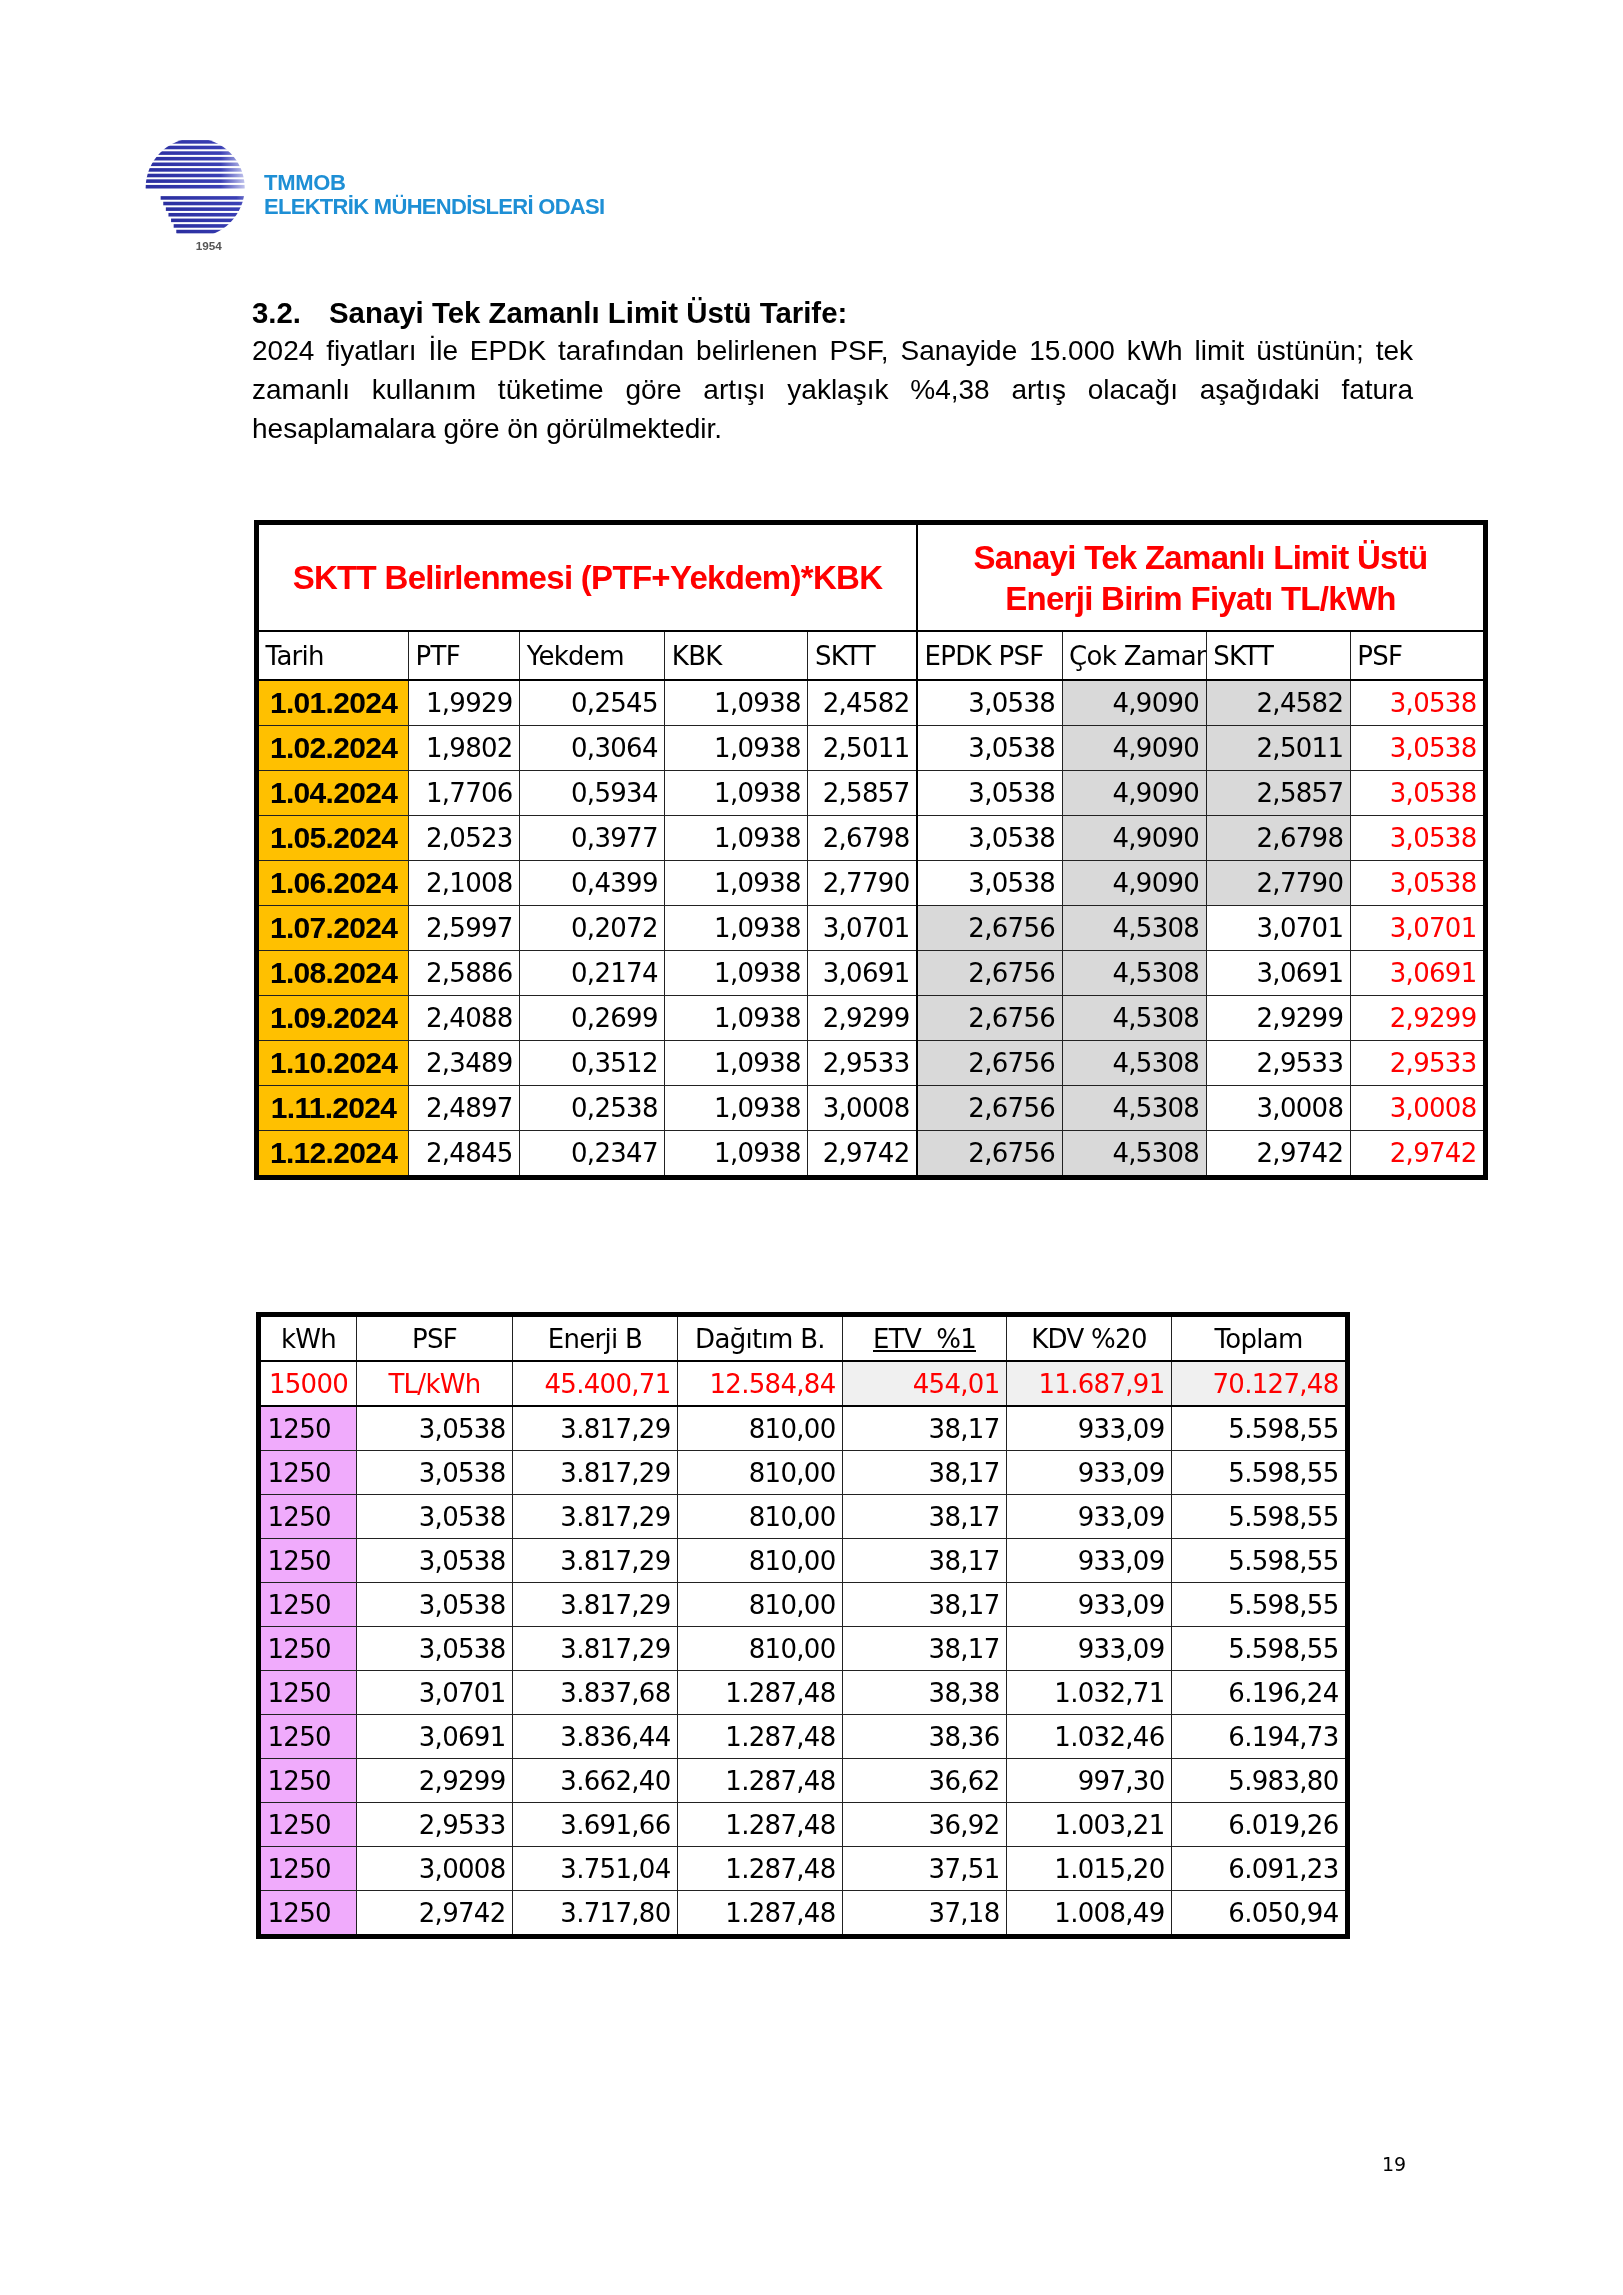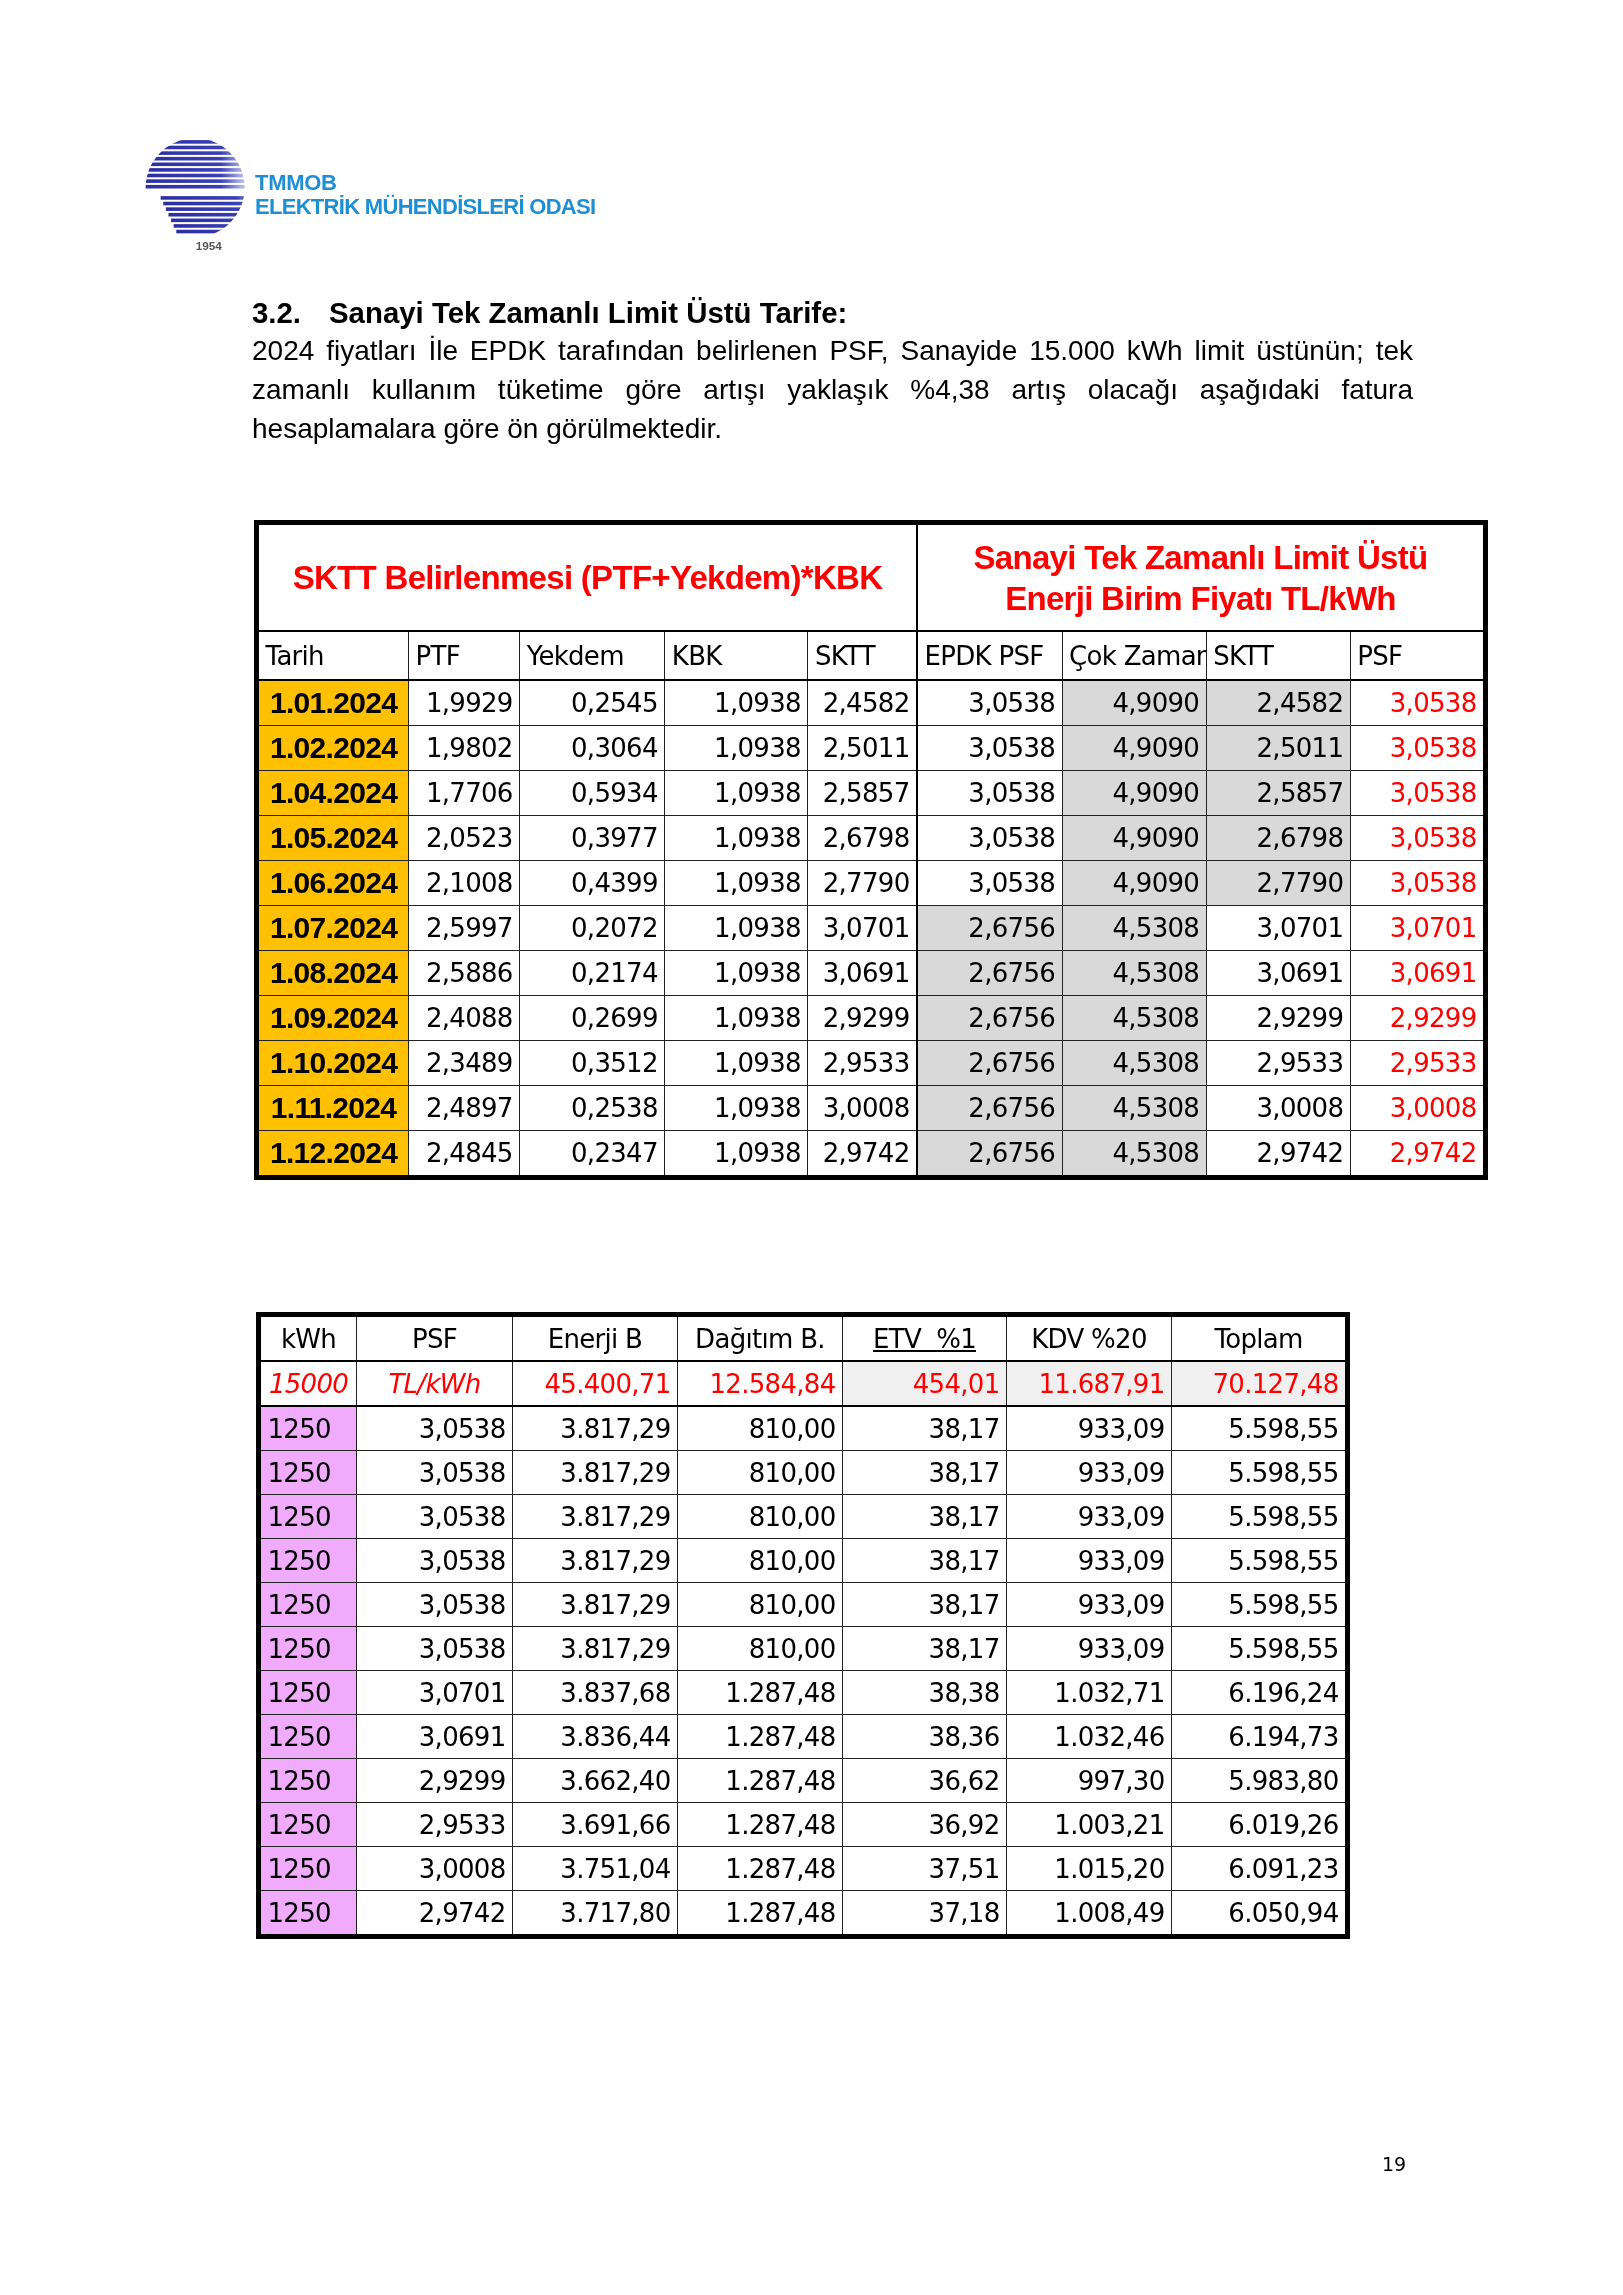--- a/index.html
+++ b/index.html
@@ -1,34 +1,34 @@
 <!DOCTYPE html>
 <html style="font-size:10.5px"><head>
 <meta charset="utf-8">
 <style>
   html, body { margin:0; padding:0; }
   body { width:1623px; height:2295px; background:#ffffff; position:relative; overflow:hidden; font-family:"Liberation Sans", sans-serif; color:#000; }
   .abs { position:absolute; }
 
   
   #logo-mark { left:145px; top:137px; width:101px; height:115px; }
-  #logo-text { left:255px; top:171px; color:#1e8fd5; font-weight:bold; font-family:"Liberation Sans", sans-serif; }
+  #logo-text { left:264px; top:171px; color:#1e8fd5; font-weight:bold; font-family:"Liberation Sans", sans-serif; }
   #logo-text .l1 { font-size:22px; line-height:23.6px; letter-spacing:-0.3px; }
   #logo-text .l2 { font-size:22px; line-height:23.6px; letter-spacing:-0.7px; }
 
   
   #section-heading { left:252px; top:296px; font-size:29.4px; font-weight:bold; white-space:nowrap; }
   #section-heading .num { display:inline-block; width:77px; }
   #body-text { left:252px; top:331px; width:1161px; font-size:28px; line-height:39px; text-align:justify; }
 
   
   table { border-collapse:collapse; position:absolute; table-layout:fixed; font-family:"DejaVu Sans", sans-serif; }
   td, th { border:1.3px solid #222; padding:0 6.5px; overflow:hidden; white-space:nowrap; font-weight:normal; }
   .num-cell { text-align:right; }
-  .ctr { text-align:center;font-style:italic; }
+  .ctr { text-align:center; }
   .red { color:#ff0000; }
   .gray { background:#d9d9d9; }
   .lgray { background:#f0f0f0; }
   .orange { background:#ffc000; font-weight:bold; font-family:"Liberation Sans", sans-serif; text-align:center; }
   .yellow { background:#f0abfc; }
   .title-red { color:#ff0000; font-weight:bold; font-family:"Liberation Sans", sans-serif; text-align:center; }
 
   
   #tariff-table { left:254px; top:520px; width:1234px; border:5.9px solid #000;padding-left:8px; }
   #tariff-table td, #tariff-table th { font-size:26px; height:44px; letter-spacing:-0.7px; }

